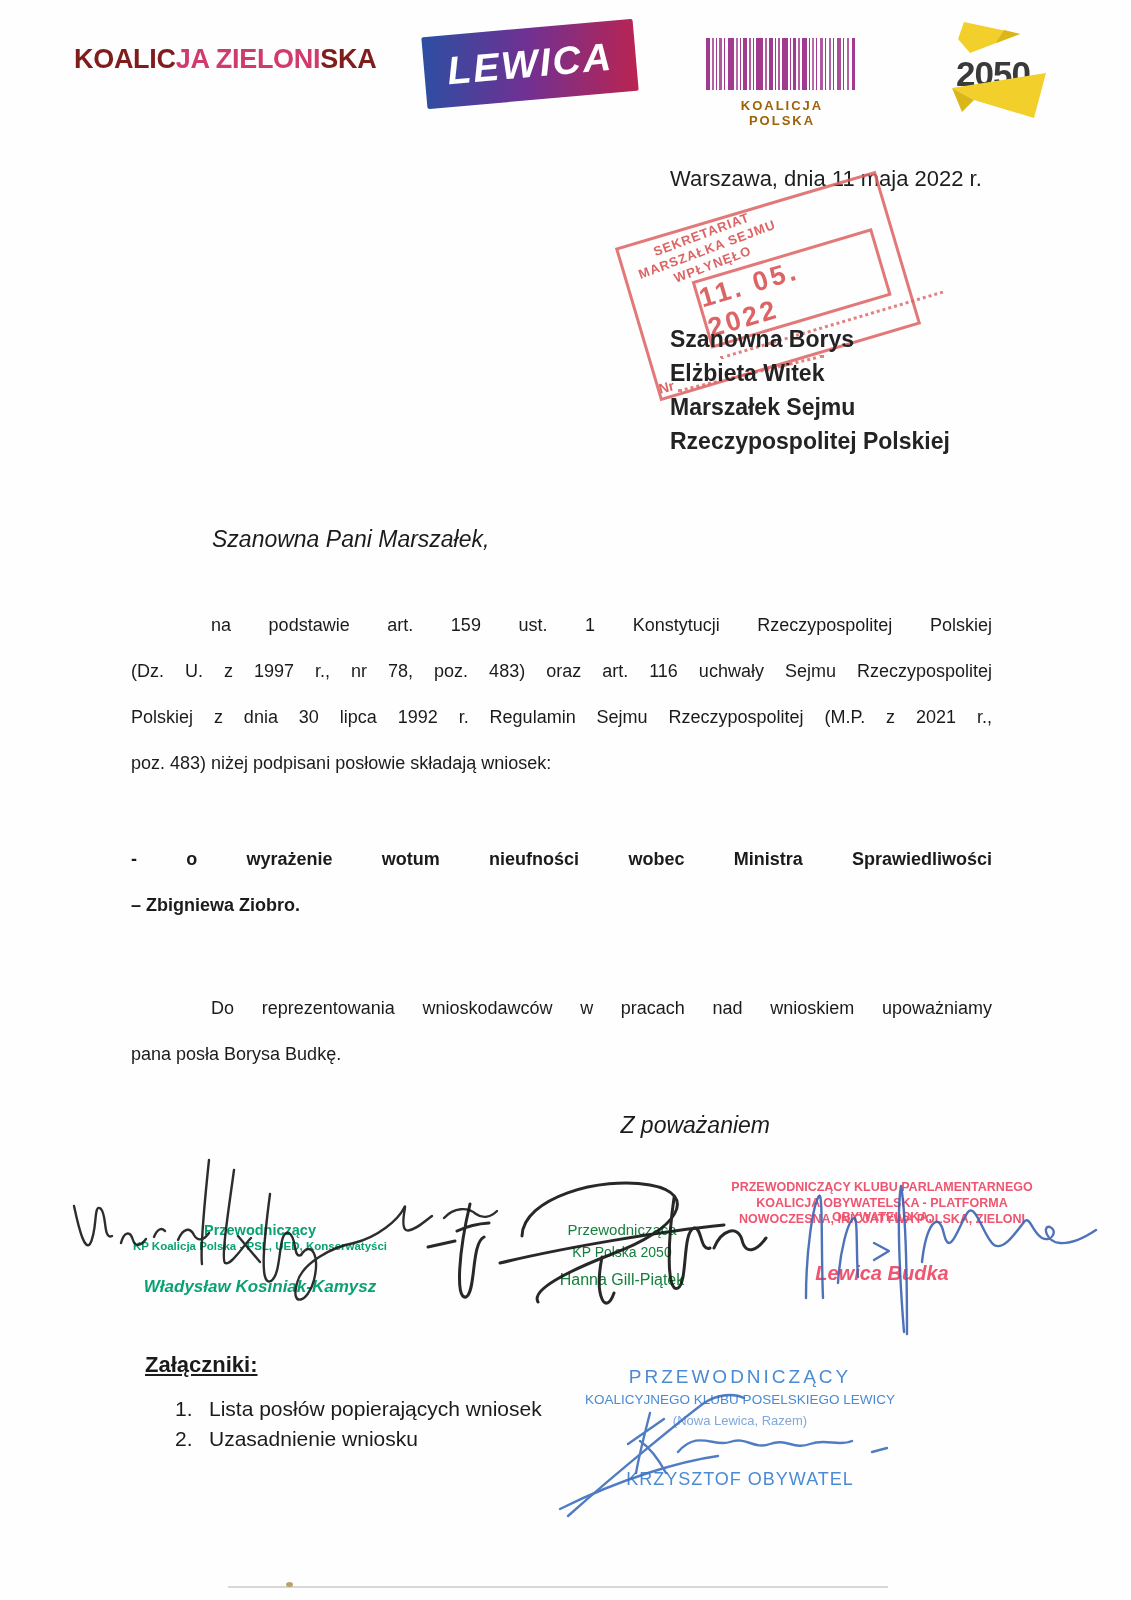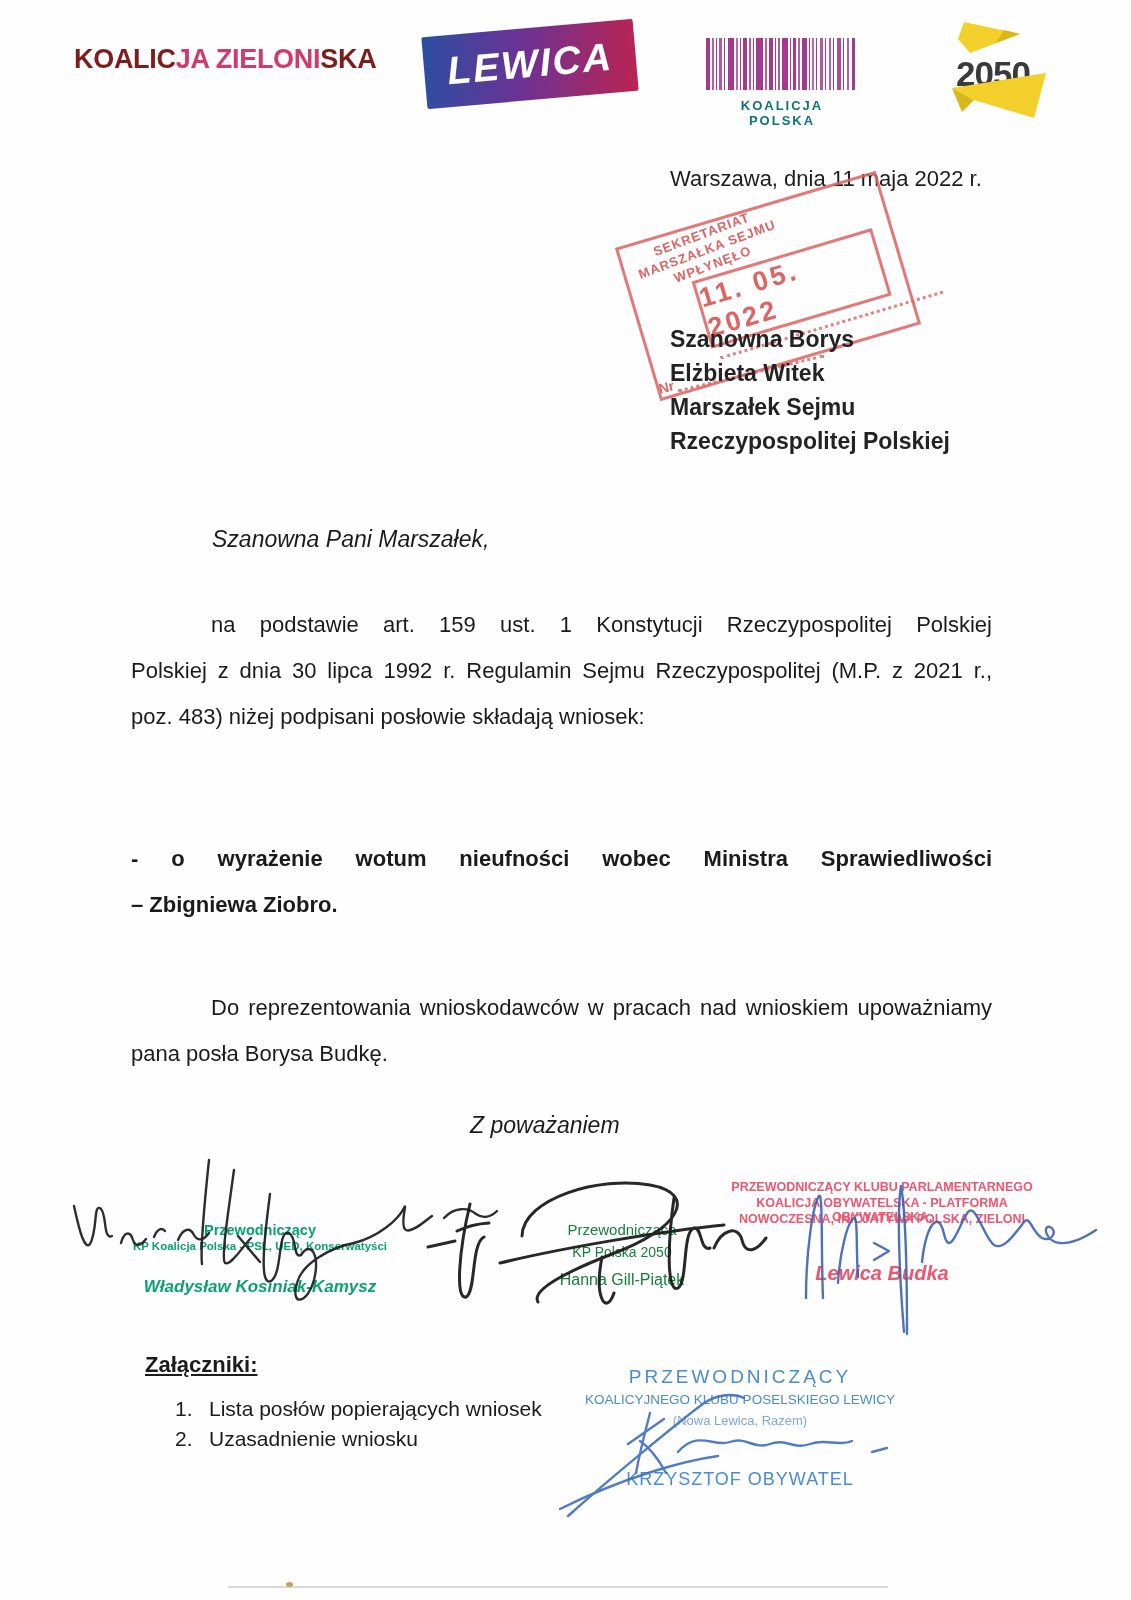--- a/index.html
+++ b/index.html
@@ -8,46 +8,46 @@
   .abs{position:absolute;}
 
   
   .ko-logo{left:74px;top:44px;font-size:27px;font-weight:bold;letter-spacing:-0.3px;white-space:nowrap;}
   .ko-teal{color:#7f1d1d;} .ko-pink{color:#d13a6c;}
   .lewica{left:424px;top:28px;width:212px;height:72px;transform:rotate(-5deg);
           background:linear-gradient(97deg,#2b4fa2 0%,#6f3193 48%,#bb2450 100%);
           display:flex;align-items:center;justify-content:center;border-radius:2px;}
   .lewica span{color:#fff;font-weight:bold;font-style:italic;font-size:39px;letter-spacing:2px;}
   .kp-wrap{left:706px;top:38px;width:152px;text-align:center;}
-  .kp-caption{margin-top:4px;font-size:13px;font-weight:bold;letter-spacing:2px;color:#0f766e;}
+  .kp-caption{margin-top:4px;font-size:13px;font-weight:bold;letter-spacing:2px;color:#a16207;}
   .logo2050{left:946px;top:20px;}
 
   
   .date-line{left:670px;top:166px;font-size:22px;color:#1d1d1d;}
   .stamp{left:632px;top:206px;width:272px;height:160px;transform:rotate(-16.5deg);color:#dd6464;}
   .stamp-frame{position:absolute;left:0;top:0;right:0;bottom:0;border:3px solid rgba(222,96,96,.85);}
   .stamp-head{position:absolute;left:4px;top:4px;width:168px;text-align:center;font-weight:bold;
               font-size:13px;line-height:16px;letter-spacing:1px;transform:rotate(-4deg);}
   .stamp-datebox{position:absolute;left:64px;top:54px;width:182px;height:64px;border:3px solid rgba(222,96,96,.85);
               display:flex;align-items:center;justify-content:center;font-size:27px;letter-spacing:3px;font-weight:600;}
   .stamp-dotline{position:absolute;left:70px;top:134px;width:232px;border-bottom:3px dotted rgba(222,96,96,.8);}
   .stamp-nr{position:absolute;left:2px;top:144px;display:flex;align-items:flex-end;font-size:14px;
             font-weight:bold;transform:rotate(3deg);}
   .stamp-nr .dots{display:inline-block;width:150px;border-bottom:3px dotted rgba(222,96,96,.8);margin-left:2px;}
 
   
   .addressee{left:670px;top:322px;font-size:23px;font-weight:bold;line-height:34px;color:#232323;}
   .salutation{left:212px;top:526px;font-size:23px;font-style:italic;}
-  .para{left:131px;width:861px;font-size:22px;}
+  .para{left:131px;width:861px;font-size:18px;}
   .pline{height:46px;line-height:46px;white-space:nowrap;}
   .stretch{text-align:justify;text-align-last:justify;white-space:normal;}
   .indent{padding-left:80px;}
   .bold{font-weight:bold;}
   #p1{top:602px;} #motion{top:836px;} #p2{top:985px;}
-  .closing{left:470px;top:1112px;width:300px;text-align:left;font-size:23px;font-style:italic;}
+  .closing{left:470px;top:1112px;width:300px;text-align:right;font-size:23px;font-style:italic;}
 
   
   .sigblock{text-align:center;}
   .sig-green{left:95px;width:330px;color:#0aa173;font-weight:bold;}
   .sg-r1{top:1222px;font-size:14.5px;}
   .sg-r2{top:1240px;font-size:11.5px;}
   .sg-name{top:1277px;font-size:17px;font-style:italic;}
   .sig-blue{left:472px;width:300px;color:#15803d;}
   .sb-r1{top:1221px;font-size:15px;}
   .sb-r2{top:1244px;font-size:14px;}
@@ -158,20 +158,21 @@
     <div>Szanowna Borys</div>
     <div>Elżbieta Witek</div>
     <div>Marszałek Sejmu</div>
     <div>Rzeczypospolitej Polskiej</div>
   </div>
 
   <div class="abs salutation">Szanowna Pani Marszałek,</div>
 
   <div id="p1" class="abs para">
     <div class="pline stretch indent">na podstawie art. 159 ust. 1 Konstytucji Rzeczypospolitej Polskiej</div>
+    <div class="pline stretch">(Dz. U. z 1997 r., nr 78, poz. 483) oraz art. 116 uchwały Sejmu Rzeczypospolitej</div>
     <div class="pline stretch">Polskiej z dnia 30 lipca 1992 r. Regulamin Sejmu Rzeczypospolitej (M.P. z 2021 r.,</div>
     <div class="pline">poz. 483) niżej podpisani posłowie składają wniosek:</div>
   </div>
 
   <div id="motion" class="abs para bold">
     <div class="pline stretch">- o wyrażenie wotum nieufności wobec Ministra Sprawiedliwości</div>
     <div class="pline">– Zbigniewa Ziobro.</div>
   </div>
 
   <div id="p2" class="abs para">

